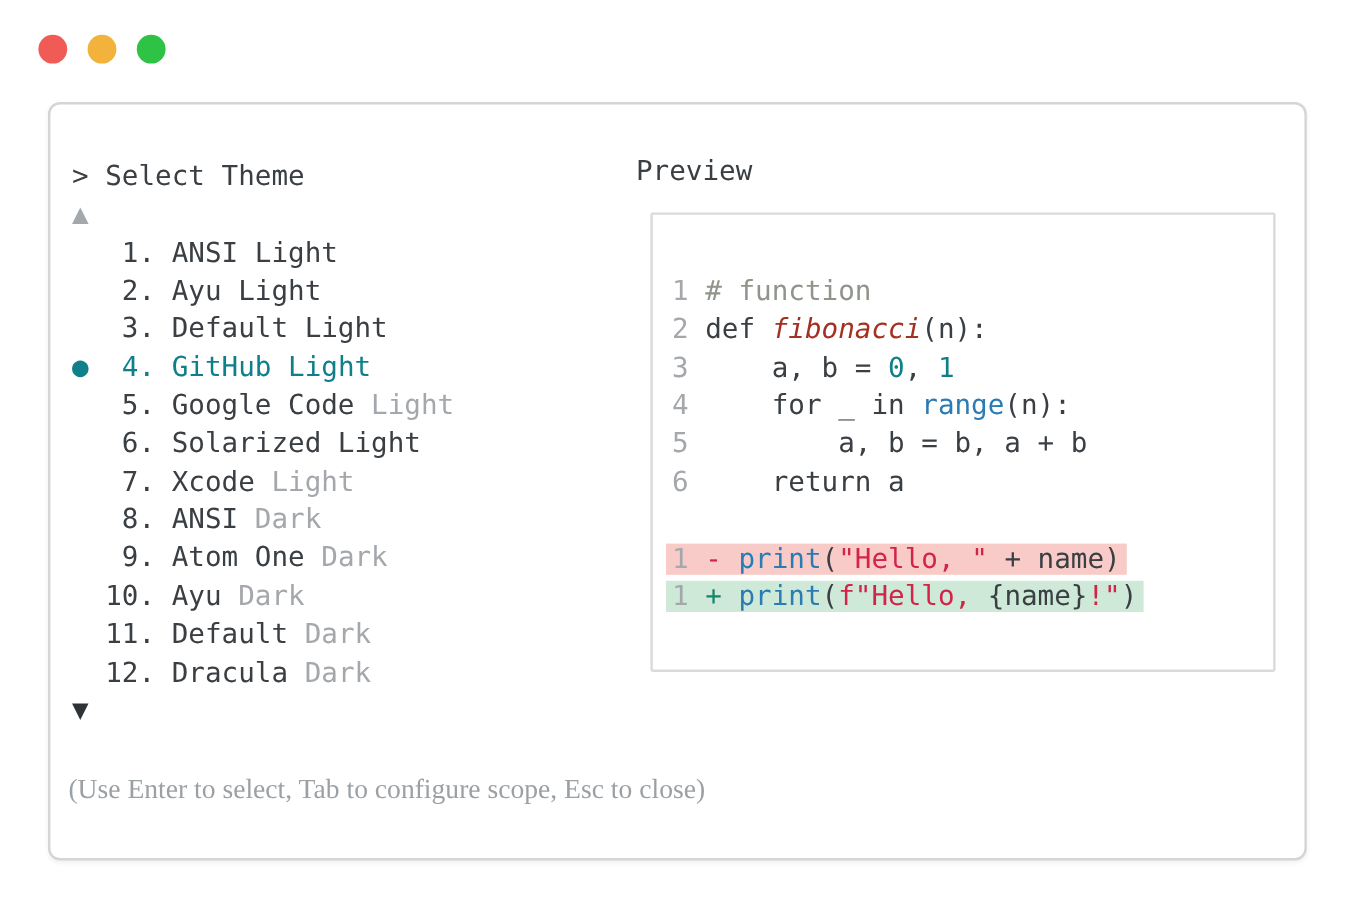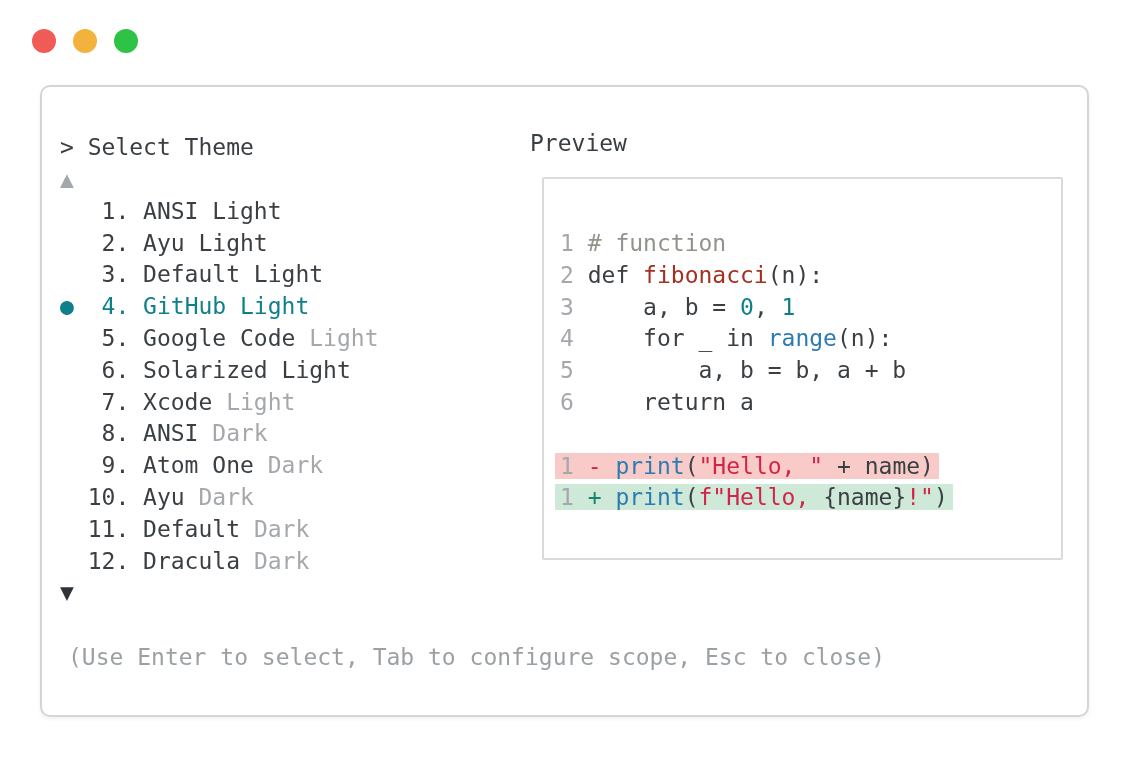--- a/index.html
+++ b/index.html
@@ -31,21 +31,21 @@
   .lines{white-space:pre;}
   .line{height:31.8px;white-space:pre;}
   .hl{padding:0 5px;margin-left:-5px;}
   .hl-red{background:var(--c-diff-red-bg);}
   .hl-green{background:var(--c-diff-green-bg);}
   .c-dark{color:var(--c-dark);}
   .c-darker{color:var(--c-darker);}
   .c-gray{color:var(--c-gray);}
   .c-teal{color:var(--c-teal);}
   .c-comment{color:var(--c-comment);}
-  .c-brick{color:var(--c-brick);}
+  .c-brick{color:var(--c-brick);font-style:italic;}
   .c-blue{color:var(--c-blue);}
   .c-crimson{color:var(--c-crimson);}
   .c-green{color:var(--c-green);}
   .c-hint{color:var(--c-hint);}
   .title-line{white-space:pre;}
 </style>
 </head>
 <body>
 
 <div>
@@ -59,13 +59,13 @@
 <div class="abs title-line c-dark" style="left:60px;top:132px;">&gt; Select Theme</div>
 
 <div class="abs lines" style="left:60px;top:164px;"><div class="line"><span class="c-gray">▲</span></div><div class="line"><span class="c-dark">   1. ANSI Light</span></div><div class="line"><span class="c-dark">   2. Ayu Light</span></div><div class="line"><span class="c-dark">   3. Default Light</span></div><div class="line"><span class="c-teal">●</span><span class="c-teal">  4. GitHub Light</span></div><div class="line"><span class="c-dark">   5. Google Code </span><span class="c-gray">Light</span></div><div class="line"><span class="c-dark">   6. Solarized Light</span></div><div class="line"><span class="c-dark">   7. Xcode </span><span class="c-gray">Light</span></div><div class="line"><span class="c-dark">   8. ANSI </span><span class="c-gray">Dark</span></div><div class="line"><span class="c-dark">   9. Atom One </span><span class="c-gray">Dark</span></div><div class="line"><span class="c-dark">  10. Ayu </span><span class="c-gray">Dark</span></div><div class="line"><span class="c-dark">  11. Default </span><span class="c-gray">Dark</span></div><div class="line"><span class="c-dark">  12. Dracula </span><span class="c-gray">Dark</span></div><div class="line"><span class="c-darker">▼</span></div></div>
 
 <div class="abs title-line c-dark" style="left:530px;top:128px;">Preview</div>
 
 <div class="preview-box"></div>
 
 <div class="abs lines" style="left:560px;top:228px;"><div class="line"><span class="c-gray">1 </span><span class="c-comment"># function</span></div><div class="line"><span class="c-gray">2 </span><span class="c-dark">def </span><span class="c-brick">fibonacci</span><span class="c-dark">(n):</span></div><div class="line"><span class="c-gray">3 </span><span class="c-dark">    a, b = </span><span class="c-teal">0</span><span class="c-dark">, </span><span class="c-teal">1</span></div><div class="line"><span class="c-gray">4 </span><span class="c-dark">    for _ in </span><span class="c-blue">range</span><span class="c-dark">(n):</span></div><div class="line"><span class="c-gray">5 </span><span class="c-dark">        a, b = b, a + b</span></div><div class="line"><span class="c-gray">6 </span><span class="c-dark">    return a</span></div><div class="line"></div><div class="line"><span class="hl hl-red"><span class="c-gray">1 </span><span class="c-crimson">- </span><span class="c-blue">print</span><span class="c-dark">(</span><span class="c-crimson">"Hello, "</span><span class="c-dark"> + name)</span></span></div><div class="line"><span class="hl hl-green"><span class="c-gray">1 </span><span class="c-green">+ </span><span class="c-blue">print</span><span class="c-dark">(</span><span class="c-crimson">f"Hello, </span><span class="c-dark">{name}</span><span class="c-crimson">!"</span><span class="c-dark">)</span></span></div></div>
 
-<div class="abs c-hint" style="left:68px;top:642px;white-space:pre;">(Use Enter to select, Tab to configure scope, Esc to close)</div>
+<div class="abs c-hint" style="left:57px;top:642px;white-space:pre;font-family:Liberation Serif, serif;">(Use Enter to select, Tab to configure scope, Esc to close)</div>
 
 </body></html>

